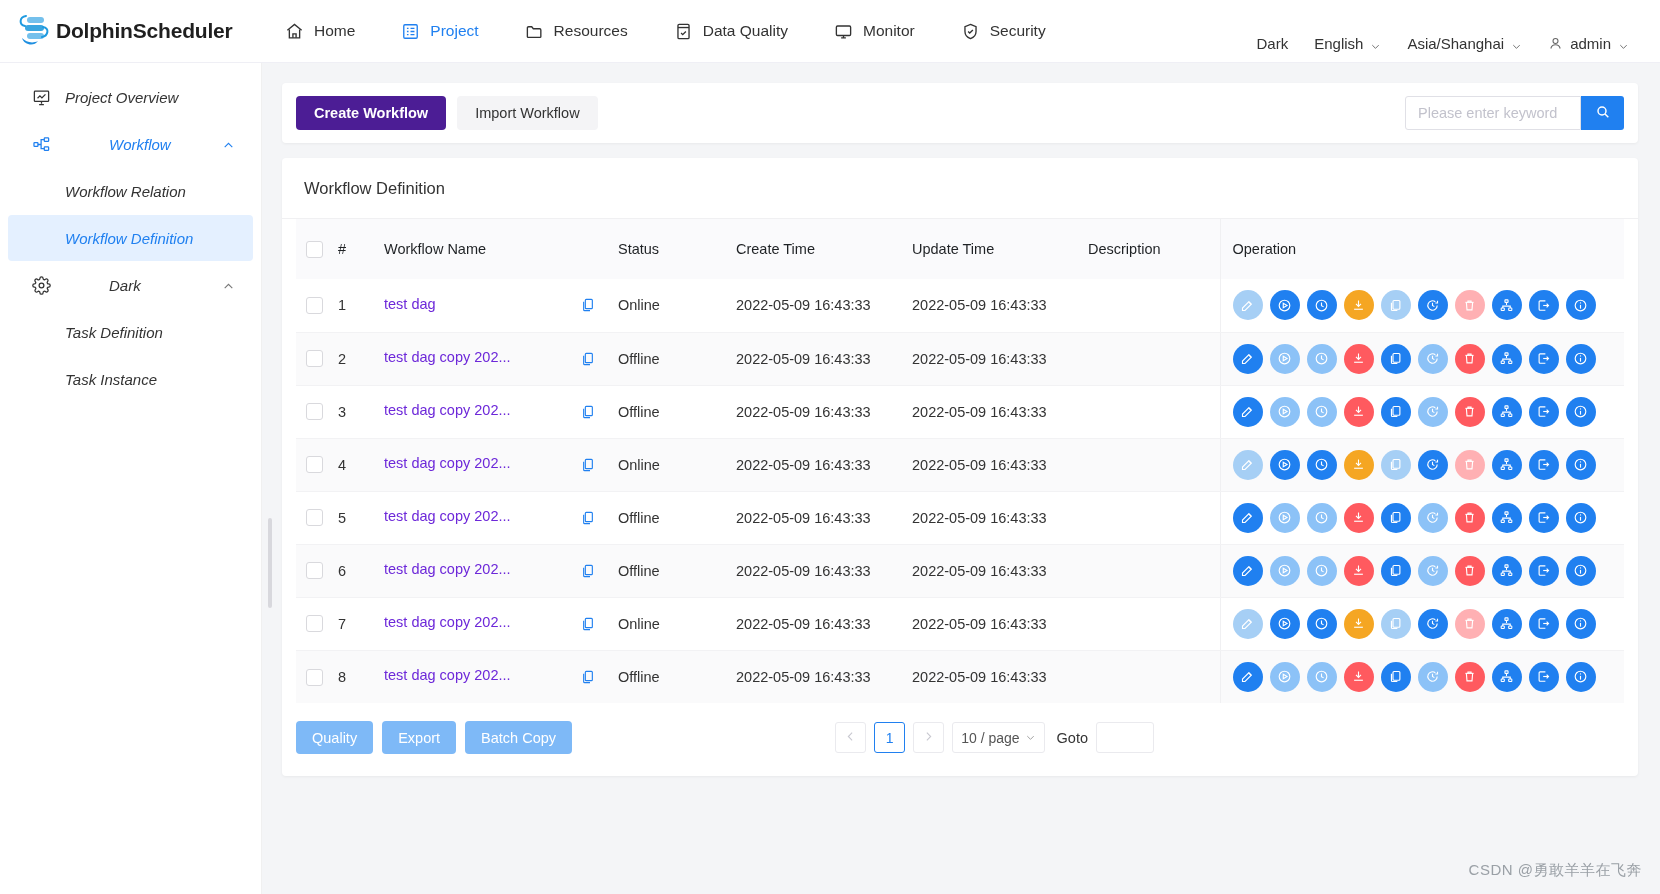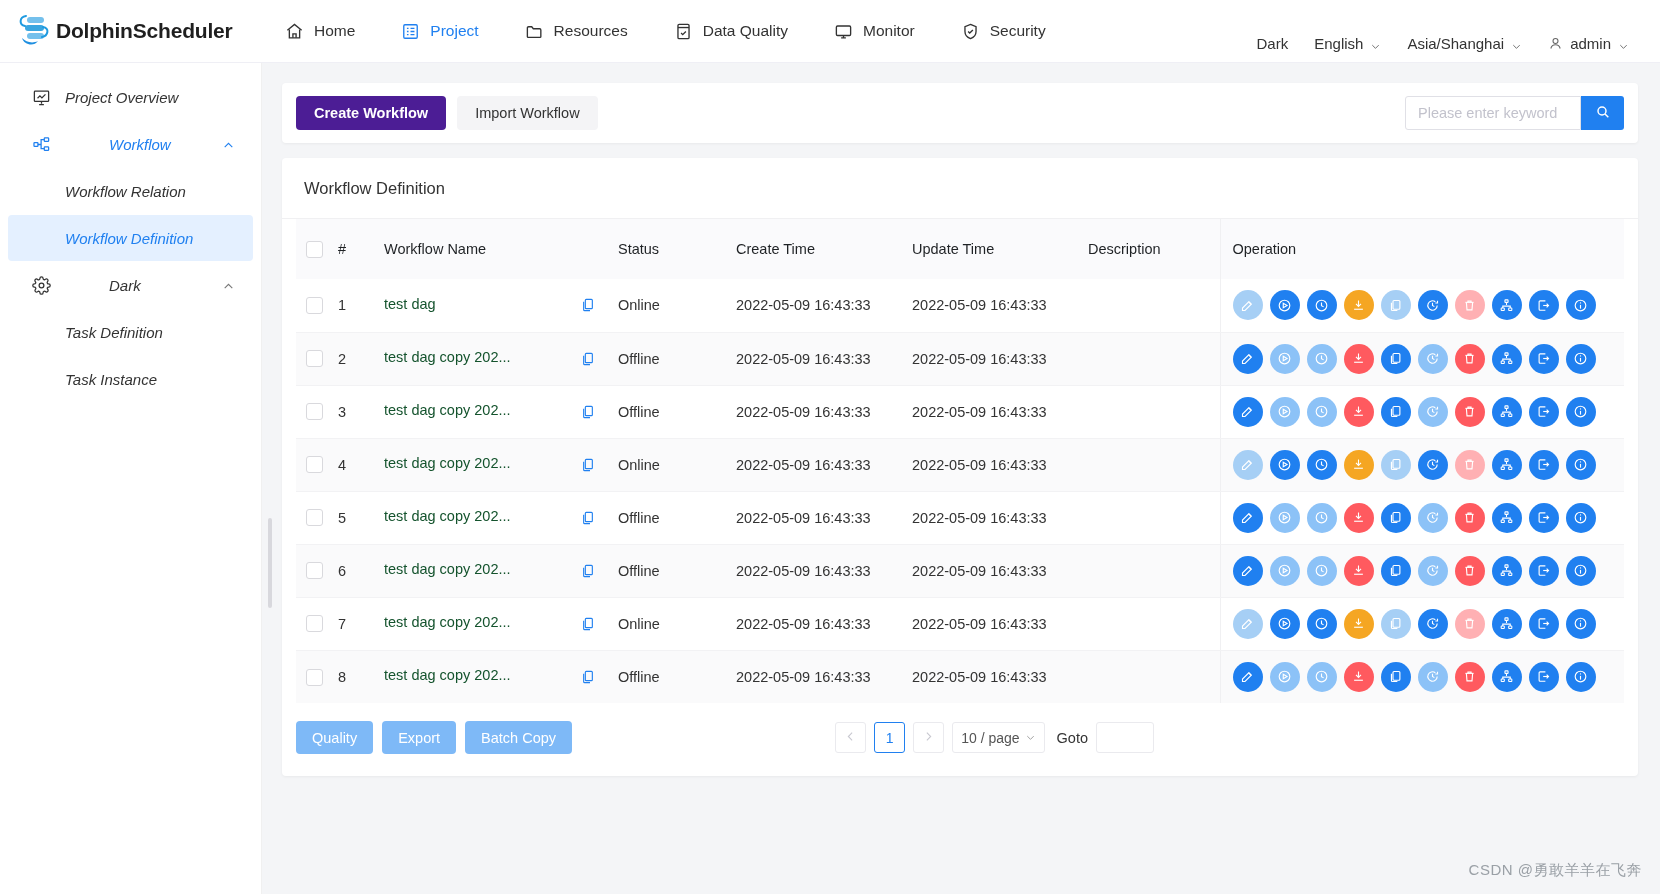--- a/index.html
+++ b/index.html
@@ -111,21 +111,21 @@
   .c-status{ width: 118px; }
   .c-ctime { width: 176px; }
   .c-utime { width: 176px; }
   .c-desc  { width: 132px; }
   .c-op    { width: auto; }
 
   .cbox {
     width: 17px; height: 17px; border: 1px solid #d9d9dd; border-radius: 3px;
     background: #fff; display: inline-block; cursor: pointer; vertical-align: middle;
   }
-  .wf-link { color: #14532d; cursor: pointer; display: inline-block;
+  .wf-link { color: #6d28d9; cursor: pointer; display: inline-block;
     max-width: 178px; overflow: hidden; text-overflow: ellipsis; white-space: nowrap; }
   .copy-ico { width: 16px; height: 16px; color: #2080f0; cursor: pointer; display: block; }
 
   .op-cell { border-left: 1px solid #f0f0f2; padding-left: 12px; }
   thead th.op-head { border-left: 1px solid #f0f0f2; padding-left: 12px; }
 
   .op-row { display: flex; align-items: center; gap: 7px; }
   .opbtn {
     width: 30px; height: 30px; border-radius: 50%; display: flex; align-items: center;
     justify-content: center; cursor: pointer; flex: none; border: none; padding: 0;

